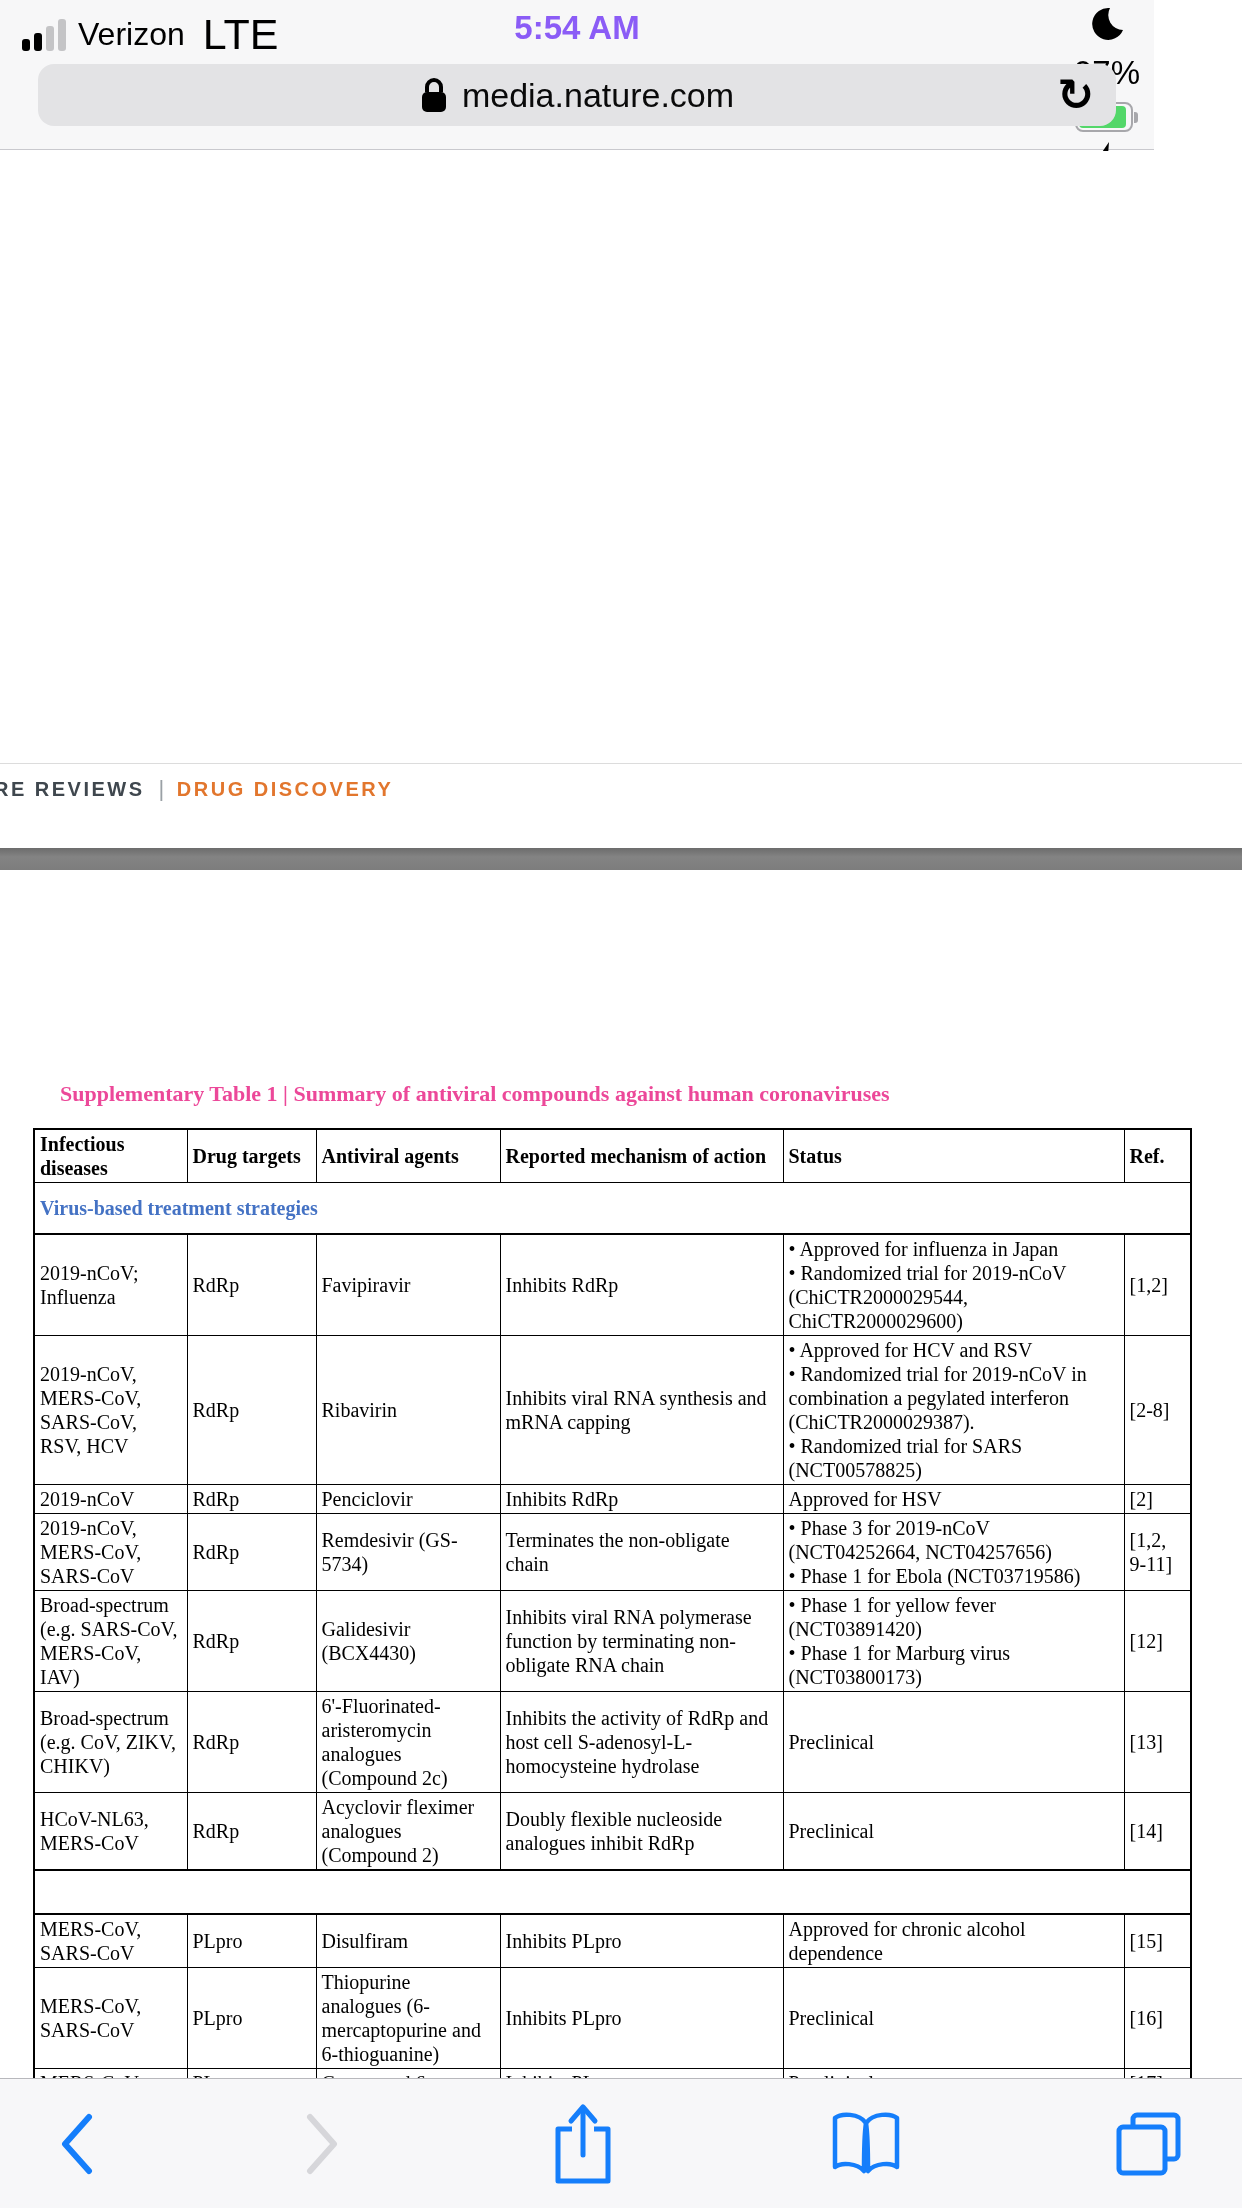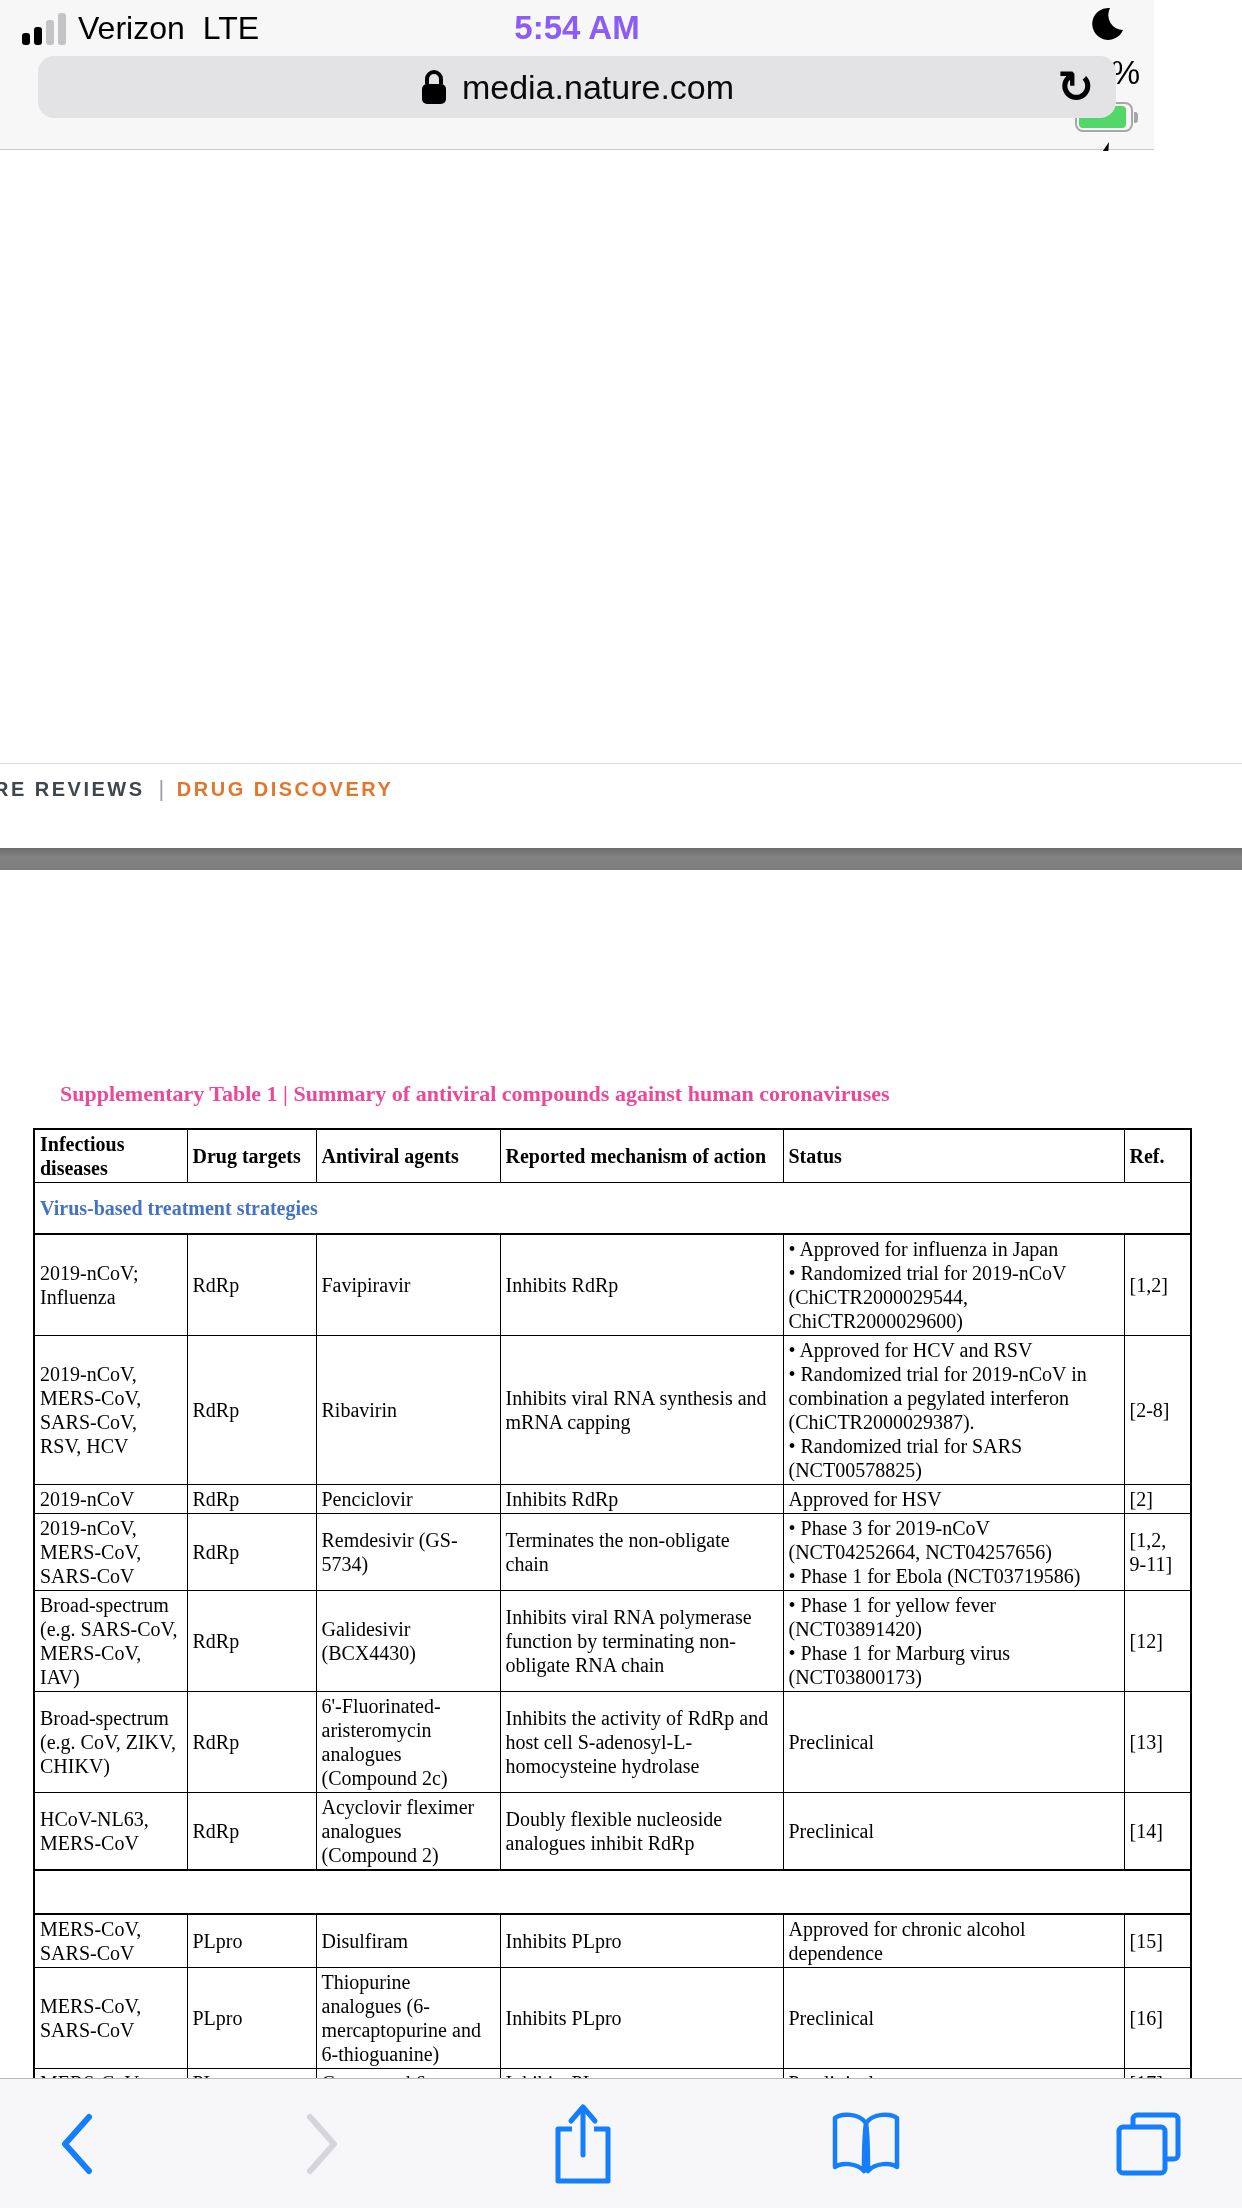--- a/index.html
+++ b/index.html
@@ -13,36 +13,36 @@
   .safari-top {
     position:absolute; top:0; left:0; width:1154px; height:150px;
     background:#f7f7f8; border-bottom:1px solid #c9c9ce;
   }
   .status-bar {
     position:absolute; top:0; left:0; width:100%; height:58px;
     display:flex; align-items:center; font-size:32px;
   }
   .sb-left { position:absolute; left:22px; top:10px; display:flex; align-items:center; gap:10px; }
   .sb-carrier { font-size:32px; color:#000; }
-  .sb-lte { font-size:32px; color:#000; margin-left:8px; }
+  .sb-lte { font-size:43px; color:#000; margin-left:8px; }
   .sb-time {
     position:absolute; left:0; right:0; text-align:center; top:9px;
     font-size:33px; font-weight:600; color:#8b5cf6;
   }
   .sb-right { position:absolute; right:14px; top:8px; display:flex; align-items:center; gap:10px;flex-direction:column; }
   .moon { font-size:38px; line-height:38px; color:#000; transform:translateY(-2px); }
   .battery-wrap { display:flex; align-items:center; }
   .battery {
     width:58px; height:30px; border:2.5px solid #a7a7ab; border-radius:8px;
     padding:2px; background:transparent;
   }
   .battery-fill { width:94%; height:100%; background:#53d769; border-radius:4px; }
   .battery-nub { width:4px; height:11px; background:#a7a7ab; border-radius:0 3px 3px 0; margin-left:1px; }
 
-  .url-row { position:absolute; top:42px; left:0; width:100%; height:92px; }
+  .url-row { position:absolute; top:50px; left:0; width:100%; height:92px; }
   .url-pill {
     position:absolute; left:38px; right:38px; top:14px; height:62px;
     background:#e3e3e5; border-radius:16px;
     display:flex; align-items:center; justify-content:center;
   }
   .url-text { font-size:34px; color:#0a0a0a; display:flex; align-items:center; gap:14px; }
   .refresh-btn {
     position:absolute; right:22px; top:4px; font-size:44px; font-weight:bold;
     color:#000; line-height:54px; background:none; border:none; cursor:pointer;
     font-family:"DejaVu Sans", sans-serif;

